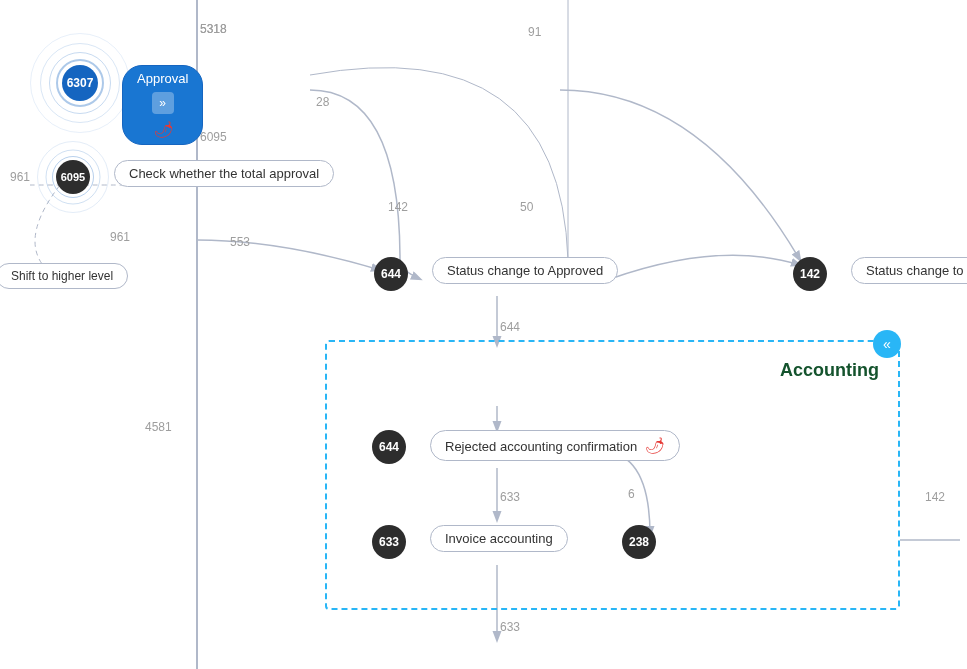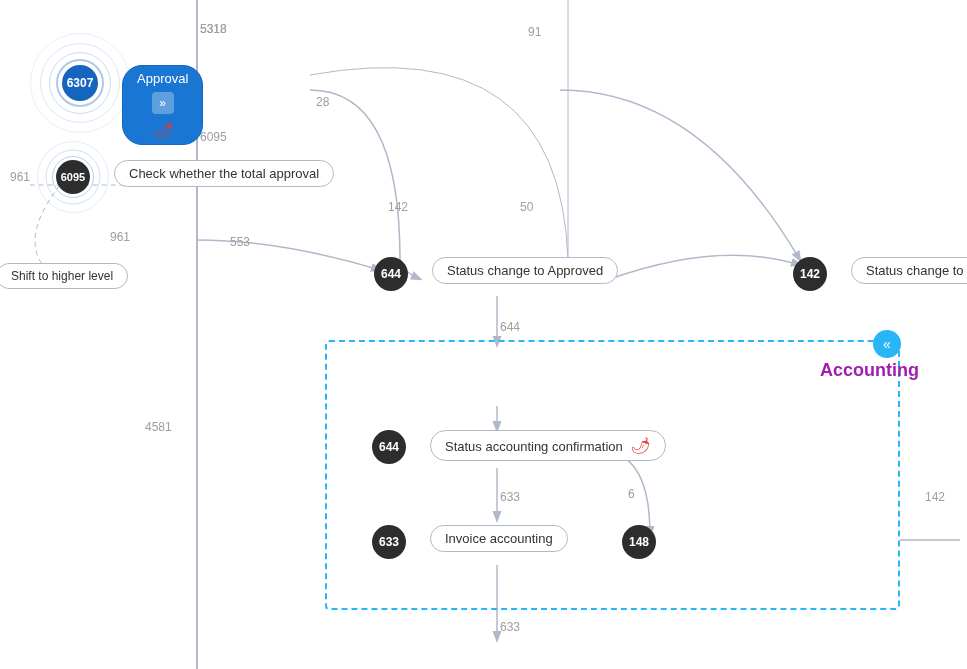--- a/index.html
+++ b/index.html
@@ -98,22 +98,21 @@
       position: absolute;
       border: 2px dashed #29b6f6;
       border-radius: 4px;
       background: transparent;
     }
 
     .accounting-title {
       position: absolute;
       font-size: 18px;
       font-weight: bold;
-      color: #a21caf;
-      margin-left: 40px;
+      color: #14532d;
     }
 
     .collapse-btn {
       position: absolute;
       width: 28px;
       height: 28px;
       background: #29b6f6;
       border-radius: 50%;
       display: flex;
       align-items: center;
@@ -263,33 +262,33 @@
 
   <div class="collapse-btn" style="left:873px; top:330px;">
     <span>«</span>
   </div>
 
   <div class="node" style="left:372px; top:430px;">
     <div class="node-circle dark" style="width:34px; height:34px; font-size:12px;">
       <span>644</span>
     </div>
     <div class="node-label" style="position:relative;">
-      <span>Status accounting confirmation</span>
+      <span>Rejected accounting confirmation</span>
       <span style="color:#e53935; font-size:16px; margin-left:4px;">🌶</span>
     </div>
   </div>
 
   <div class="node" style="left:372px; top:525px;">
     <div class="node-circle dark" style="width:34px; height:34px; font-size:12px;">
       <span>633</span>
     </div>
     <div class="node-label">
       <span>Invoice accounting</span>
     </div>
   </div>
 
   <div class="node" style="left:622px; top:525px;">
     <div class="node-circle dark" style="width:34px; height:34px; font-size:12px;">
-      <span>148</span>
+      <span>238</span>
     </div>
   </div>
 
 </div>
 
 </body></html>

